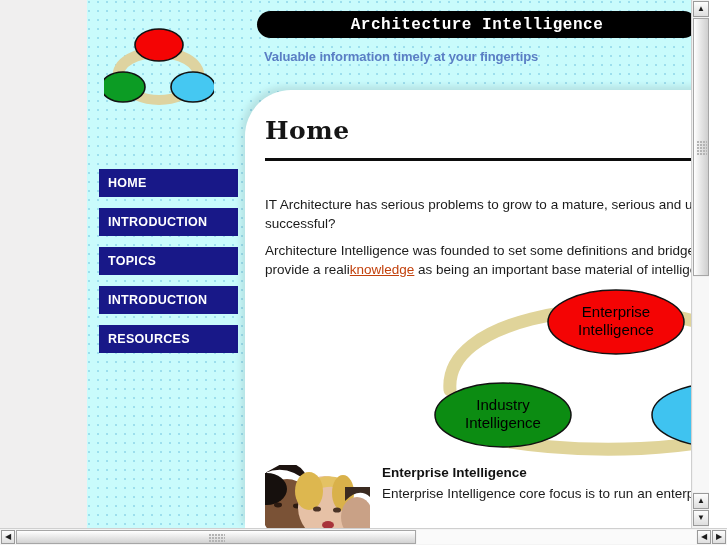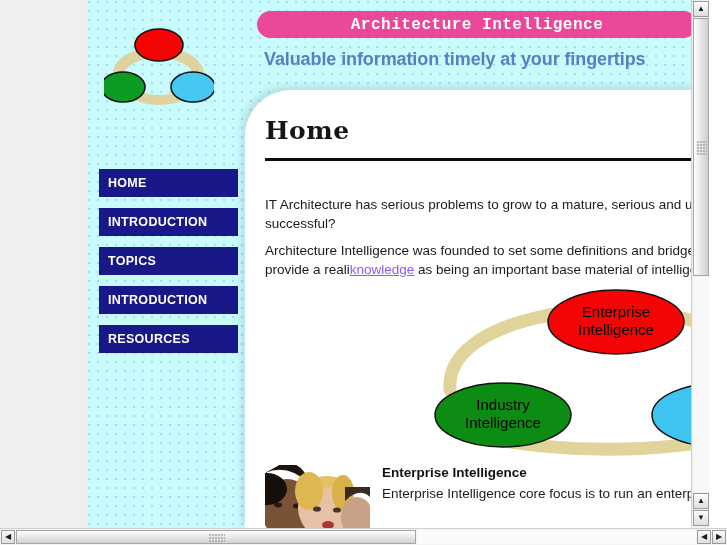--- a/index.html
+++ b/index.html
@@ -52,37 +52,37 @@
     left: 104px; top: 22px;
     width: 110px; height: 88px;
   }
   #logo svg { display:block; }
 
   
   #banner {
     position: absolute;
     left: 257px; top: 11px;
     width: 440px; height: 27px;
-    background: #ec4899;
+    background: #000000;
     border-radius: 14px;
     color: #ffffff;
     font-family: "Liberation Mono", "DejaVu Sans Mono", monospace;
     font-weight: bold;
     font-size: 16px;
     letter-spacing: 0.5px;
     display: flex;
     align-items: center;
     justify-content: center;
     white-space: nowrap;
   }
 
   #tagline {
     position: absolute;
     left: 264px; top: 49px;
-    font-size: 18px;
+    font-size: 13px;
     font-weight: bold;
     color: #5a7ec4;
     white-space: nowrap;
     letter-spacing: -0.1px;
   }
 
   
   #content-panel {
     position: absolute;
     left: 245px; top: 90px;
@@ -115,21 +115,21 @@
     left: 20px;
     width: 830px;
     font-size: 13.5px;
     line-height: 19px;
     color: #1b1b1b;
   }
   #para1 { top: 91px; }
   #para2 { top: 137px; }
 
   .inline-link {
-    color: #8b5cf6;
+    color: #c2410c;
     text-decoration: underline;
   }
 
   
   #diagram {
     position: absolute;
     left: 175px; top: 192px;
     width: 430px; height: 175px;
   }
   #diagram svg { display:block; }

